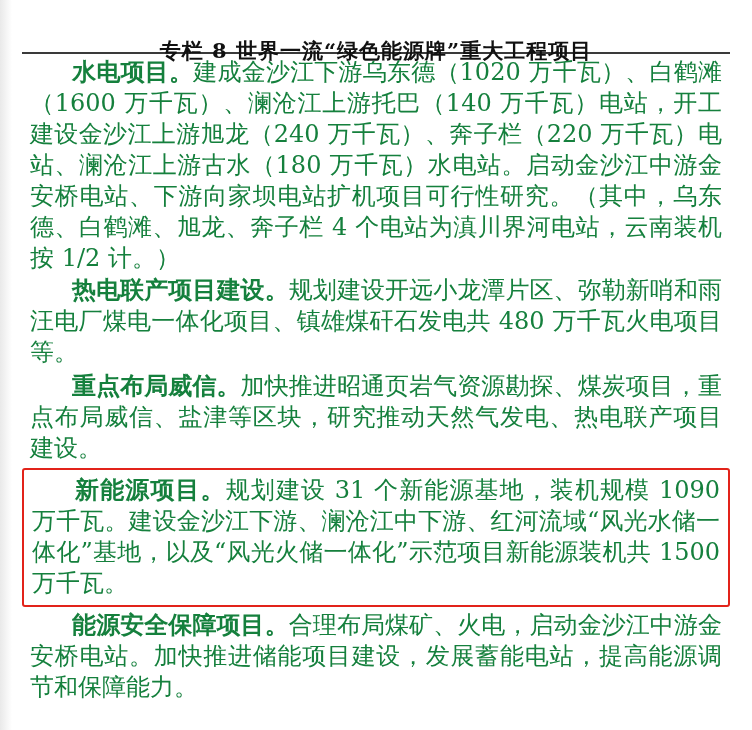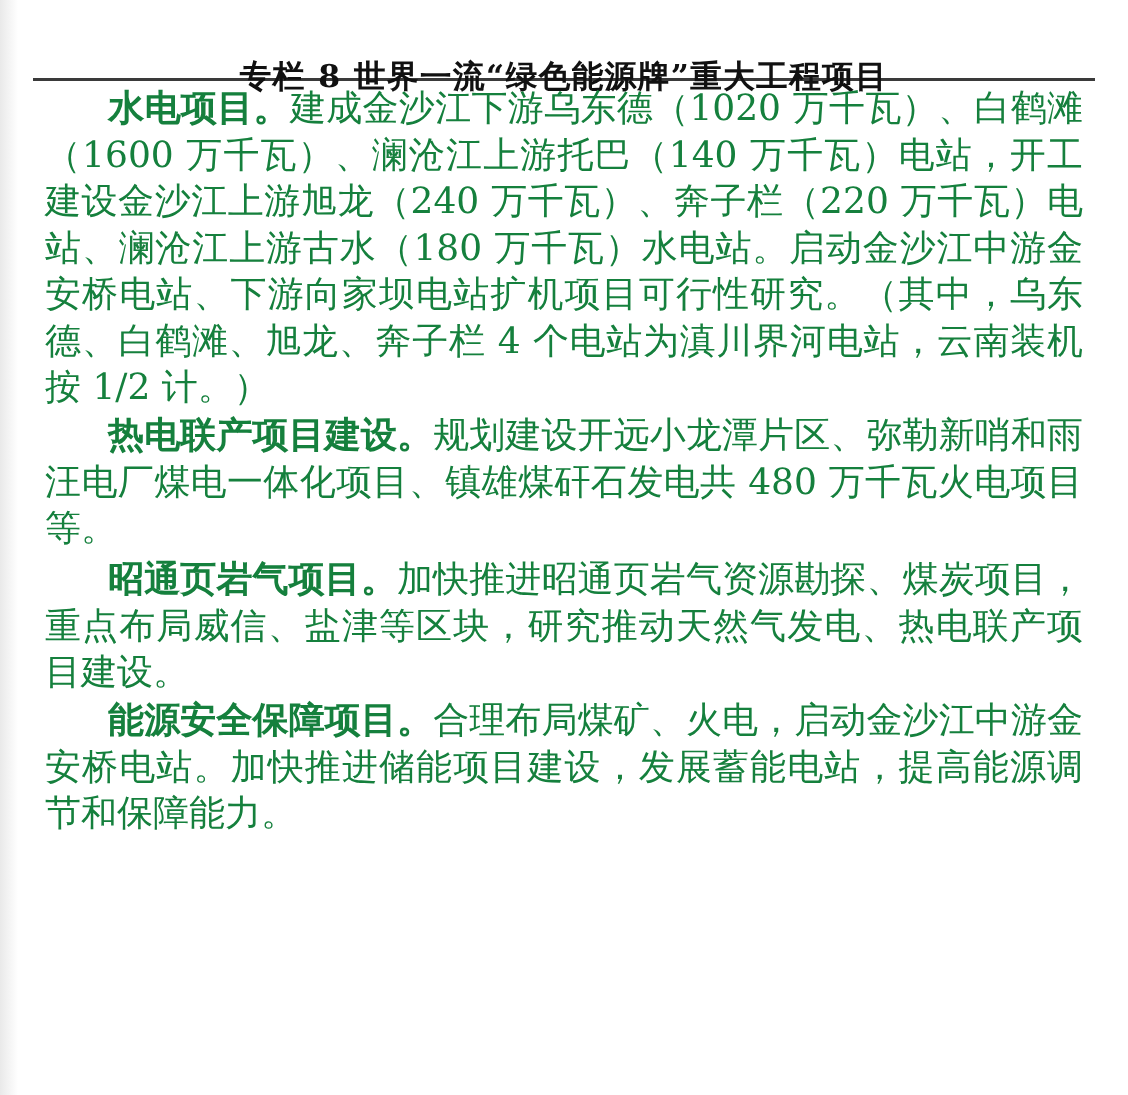--- a/index.html
+++ b/index.html
@@ -111,23 +111,28 @@
     </p>
 
     <p class="para">
       <span class="indent"></span><span class="lead">热电联产项目建设。</span><span>规划建设开远小龙潭片区、弥勒新哨和雨汪电厂煤电一体化项目、镇雄煤矸石发电共 480 万千瓦火电项目等。</span>
     </p>
 
 
     <div class="spacer-sm"></div>
 
     <p class="para">
-      <span class="indent"></span><span class="lead">昭通页岩气项目。</span><span>加快推进昭通页岩气资源勘探、煤炭项目，重点布局威信、盐津等区块，研究推动天然气发电、热电联产项目建设。</span>
+      <span class="indent"></span><span class="lead">重点布局威信。</span><span>加快推进昭通页岩气资源勘探、煤炭项目，重点布局威信、盐津等区块，研究推动天然气发电、热电联产项目建设。</span>
     </p>
 
+    <div class="highlight-box">
+      <p class="para">
+        <span class="indent"></span><span class="lead">新能源项目。</span><span>规划建设 31 个新能源基地，装机规模 1090 万千瓦。建设金沙江下游、澜沧江中下游、红河流域“风光水储一体化”基地，以及“风光火储一体化”示范项目新能源装机共 1500 万千瓦。</span>
+      </p>
+    </div>
 
     <p class="para">
       <span class="indent"></span><span class="lead">能源安全保障项目。</span><span>合理布局煤矿、火电，启动金沙江中游金安桥电站。加快推进储能项目建设，发展蓄能电站，提高能源调节和保障能力。</span>
     </p>
 
   </div>
 
   <div class="bottom-rule"></div>
 </div>
 

